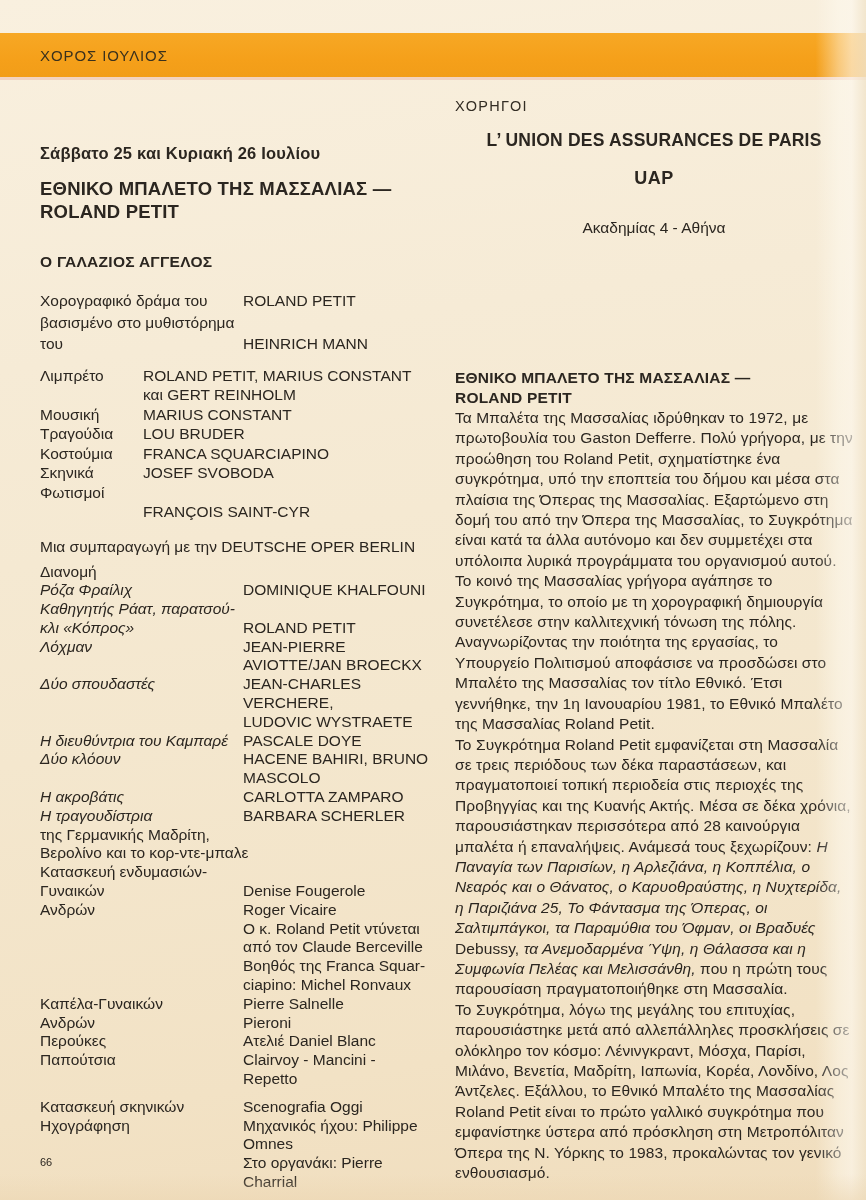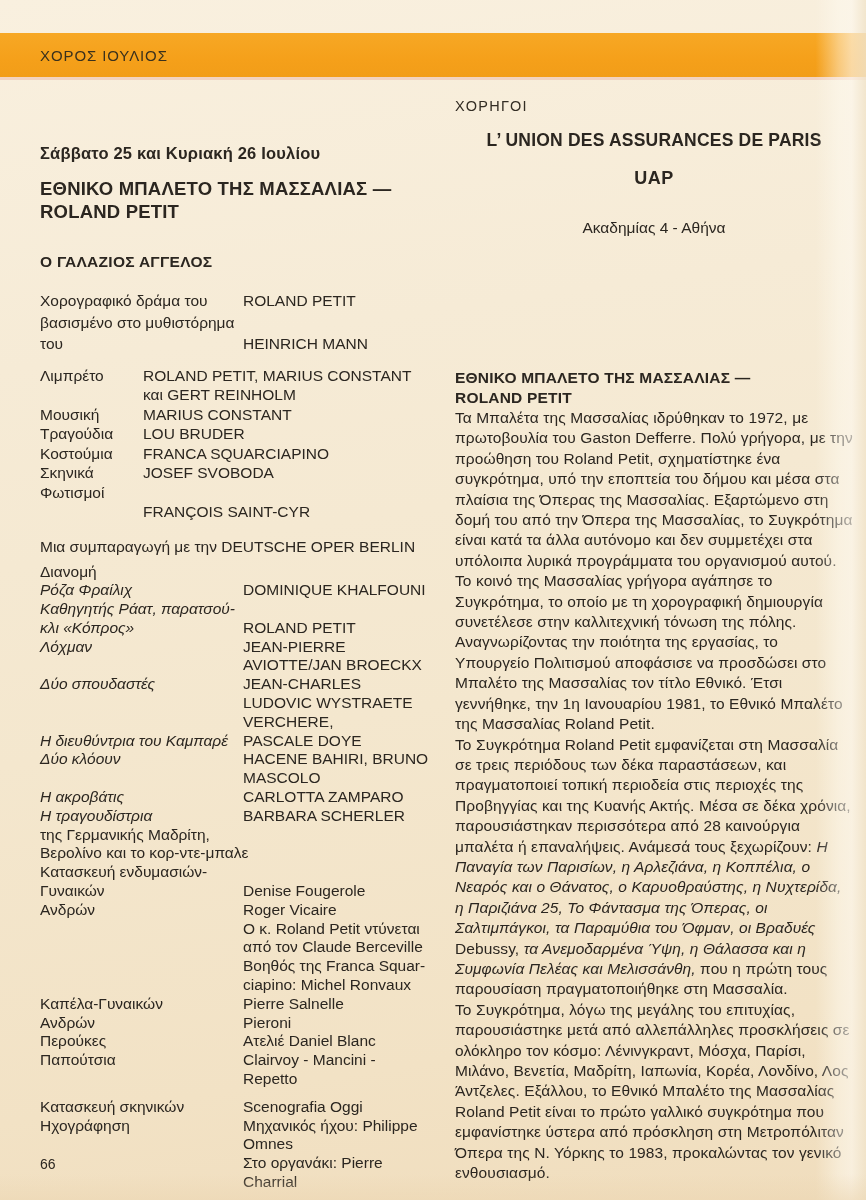--- a/index.html
+++ b/index.html
@@ -40,21 +40,21 @@
   .work-credit .label{width:203px;}
   .credits{margin-top:11px;line-height:19.5px;}
   .credits .row{min-height:19.5px;}
   .credits .label{width:103px;}
   .coproduction{margin-top:16px;font-size:15.5px;}
   .cast{margin-top:7px;line-height:18.8px;}
   .cast .row{min-height:18.8px;}
   .cast .label{width:203px;white-space:nowrap;}
   .italic-label > .label{font-style:italic;}
   .spacer-row{min-height:9px !important;}
-  .page-number{position:absolute;left:40px;top:1156px;font-size:14px;}
+  .page-number{position:absolute;left:40px;top:1156px;font-size:11px;}
   
   .right-col{position:absolute;left:455px;top:98px;width:398px;}
   .sponsors-label{font-size:14.5px;letter-spacing:1.2px;color:#332d24;}
   .sponsor-name{font-weight:bold;font-size:17.5px;text-align:center;margin-top:16px;letter-spacing:0.2px;}
   .sponsor-abbr{font-weight:bold;font-size:18px;text-align:center;margin-top:17px;letter-spacing:0.5px;}
   .sponsor-address{font-size:15.5px;text-align:center;margin-top:30px;}
   .article{margin-top:131px;}
   .article-heading{font-weight:bold;font-size:15.5px;line-height:20px;letter-spacing:0.2px;}
   .article-body{font-size:15.5px;line-height:20.4px;letter-spacing:0.1px;}
   .article-body p{margin:0;}
@@ -172,26 +172,26 @@
           <span class="value">AVIOTTE/JAN BROECKX</span>
         </div>
 
         <div class="row italic-label">
           <span class="label">Δύο σπουδαστές</span>
           <span class="value">JEAN-CHARLES</span>
         </div>
 
         <div class="row">
           <span class="label"></span>
+          <span class="value">VERCHERE,</span>
+        </div>
+
+        <div class="row">
+          <span class="label"></span>
           <span class="value">LUDOVIC WYSTRAETE</span>
-        </div>
-
-        <div class="row">
-          <span class="label"></span>
-          <span class="value">VERCHERE,</span>
         </div>
 
         <div class="row italic-label">
           <span class="label">Η διευθύντρια του Καμπαρέ</span>
           <span class="value">PASCALE DOYE</span>
         </div>
 
         <div class="row italic-label">
           <span class="label">Δύο κλόουν</span>
           <span class="value">HACENE BAHIRI, BRUNO</span>

